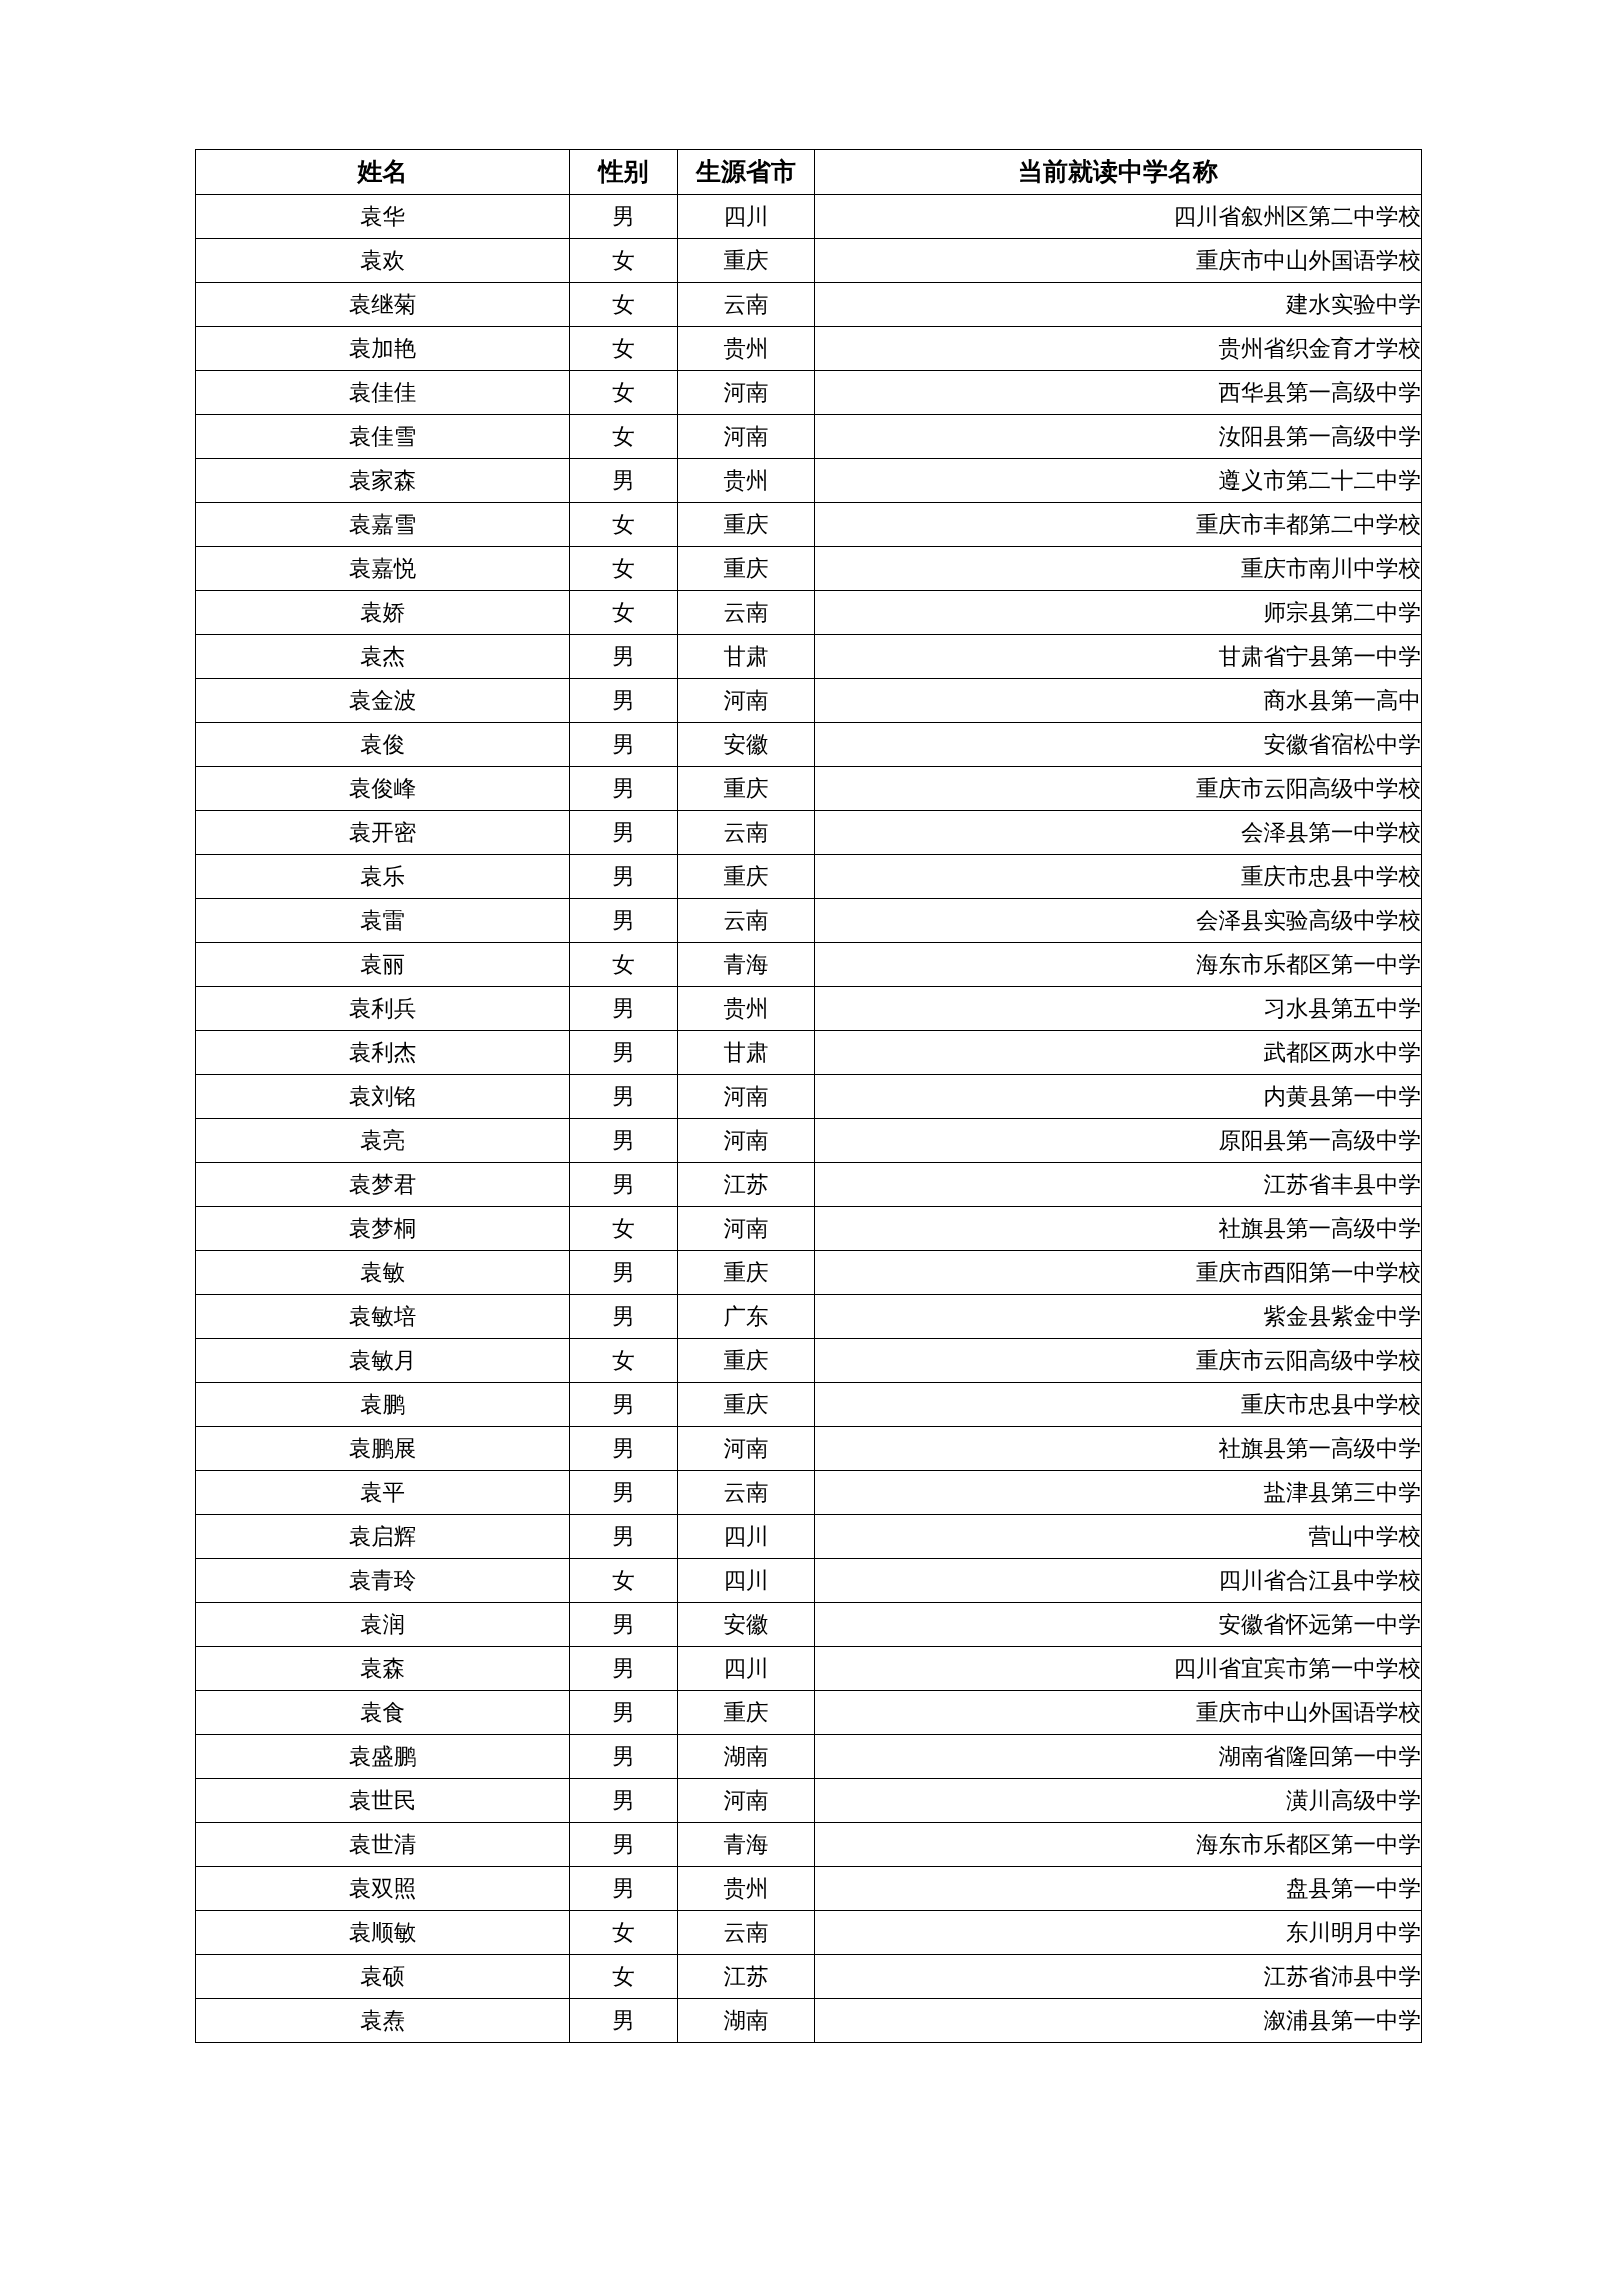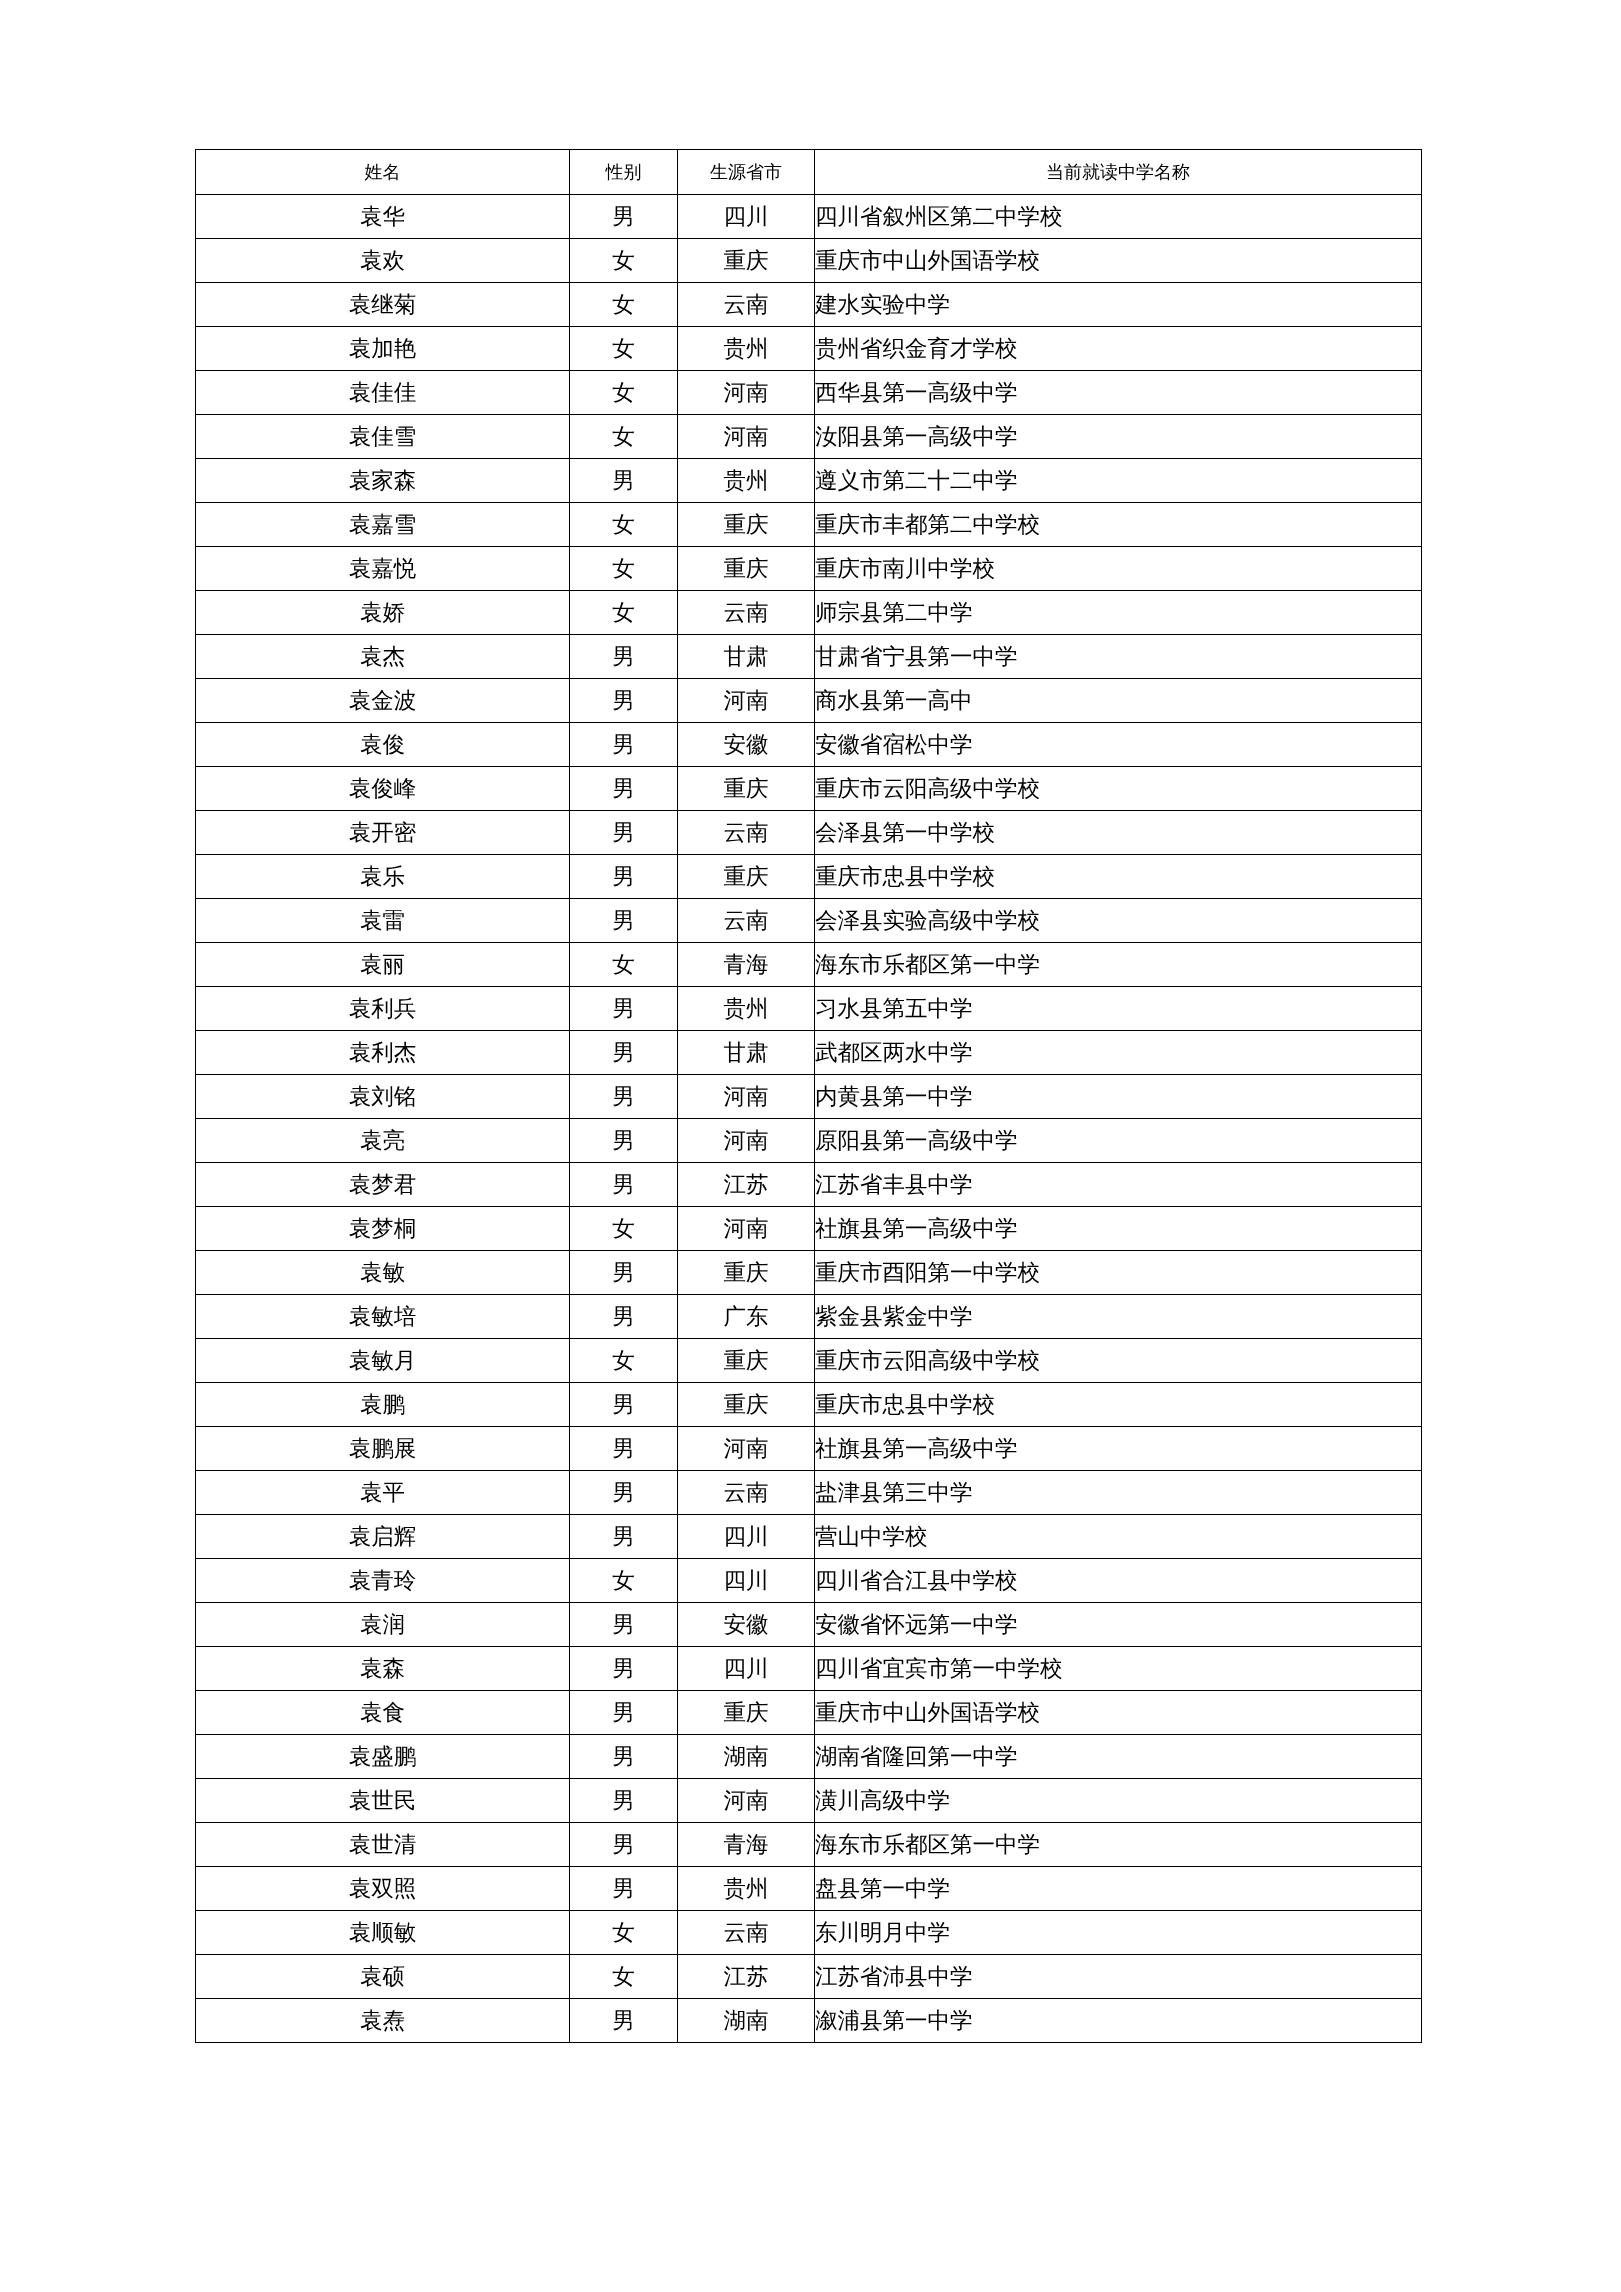--- a/index.html
+++ b/index.html
@@ -45,36 +45,36 @@
   table.roster td {
     border: 1.6px solid #000000;
     padding: 0;
     vertical-align: middle;
     height: 43px;
     line-height: 43px;
     font-size: 22.5px;
     font-weight: normal;
   }
   table.roster thead th {
-    font-weight: normal;
+    font-weight: bold;
     text-align: center;
     height: 44px;
     line-height: 44px;
-    font-size: 18px;
+    font-size: 25px;
   }
   td.name {
     text-align: center;
     padding-left: 11.8px;
   }
   td.gender,
   td.prov {
     text-align: center;
   }
   td.school {
-    text-align: left;
+    text-align: right;
     padding-left: 13.7px;
   }
 </style>
 </head>
 <body>
 
 <div class="page">
   <div class="table-wrap">
     <table class="roster">
       <colgroup>

